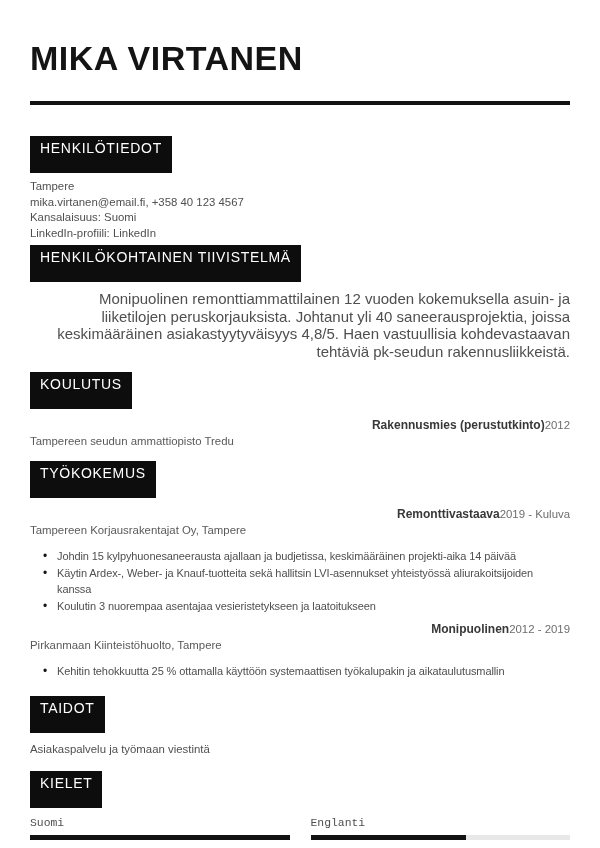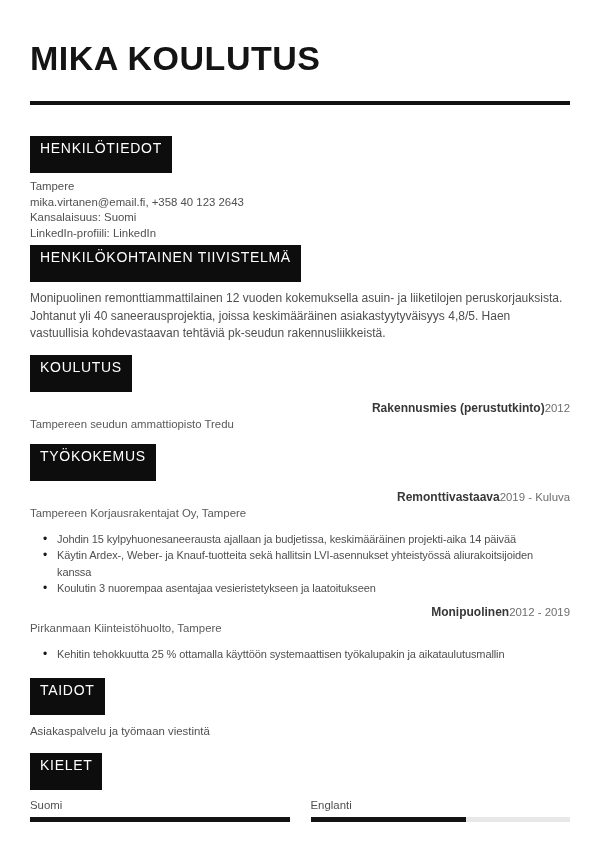--- a/index.html
+++ b/index.html
@@ -44,23 +44,24 @@
   .mt-koulutus   { margin-top: 12px; }
   .mt-tyo        { margin-top: 12px; }
   .mt-taidot     { margin-top: 16px; }
   .mt-kielet     { margin-top: 14px; }
 
   .contact { margin-top: 6px; }
   .contact p { margin: 0; font-size: 11.4px; line-height: 15.5px; color: #4f4f4f; }
 
   .summary {
     margin: 8px 0 0 0;
-    font-size: 12px;
+    font-size: 15px;
     line-height: 17.5px;
     color: #4f4f4f;
+    text-align: right;
   }
 
   .entry { margin-top: 8px; }
   .entry.second { margin-top: 7px; }
   .entry-row {
     display: flex;
     justify-content: flex-end;
     align-items: baseline;
   }
   .entry-title { font-size: 12px; font-weight: 700; color: #383838; line-height: 16px; }
@@ -89,43 +90,44 @@
     font-size: 12px;
   }
 
   .skills-text { margin: 8px 0 0 0; font-size: 11.4px; line-height: 16px; color: #4f4f4f; }
 
   .lang-grid {
     margin-top: 8px;
     display: grid;
     grid-template-columns: 1fr 1fr;
     column-gap: 21px;
+    font-family: Liberation Mono, monospace;
   }
   .lang-name { font-size: 11.4px; line-height: 15px; color: #4f4f4f; }
   .lang-track {
     margin-top: 4px;
     height: 5px;
     background: #e8e8e8;
     overflow: hidden;
   }
   .lang-fill { height: 100%; background: #131313; }
 </style>
 </head>
 <body>
 
 <div class="page">
 
-  <h1 class="name">MIKA KOULUTUS</h1>
+  <h1 class="name">MIKA VIRTANEN</h1>
 
   <div class="rule"></div>
 
   <div class="sec-head mt-personal">HENKILÖTIEDOT</div>
   <div class="contact">
     <p>Tampere</p>
-    <p>mika.virtanen@email.fi, +358 40 123 2643</p>
+    <p>mika.virtanen@email.fi, +358 40 123 4567</p>
     <p>Kansalaisuus: Suomi</p>
     <p>LinkedIn-profiili: LinkedIn</p>
   </div>
 
   <div class="sec-head mt-summary">HENKILÖKOHTAINEN TIIVISTELMÄ</div>
   <p class="summary">Monipuolinen remonttiammattilainen 12 vuoden kokemuksella asuin- ja liiketilojen peruskorjauksista. Johtanut yli 40 saneerausprojektia, joissa keskimääräinen asiakastyytyväisyys 4,8/5. Haen vastuullisia kohdevastaavan tehtäviä pk-seudun rakennusliikkeistä.</p>
 
   <div class="sec-head mt-koulutus">KOULUTUS</div>
   <div class="entry">
     <div class="entry-row">

